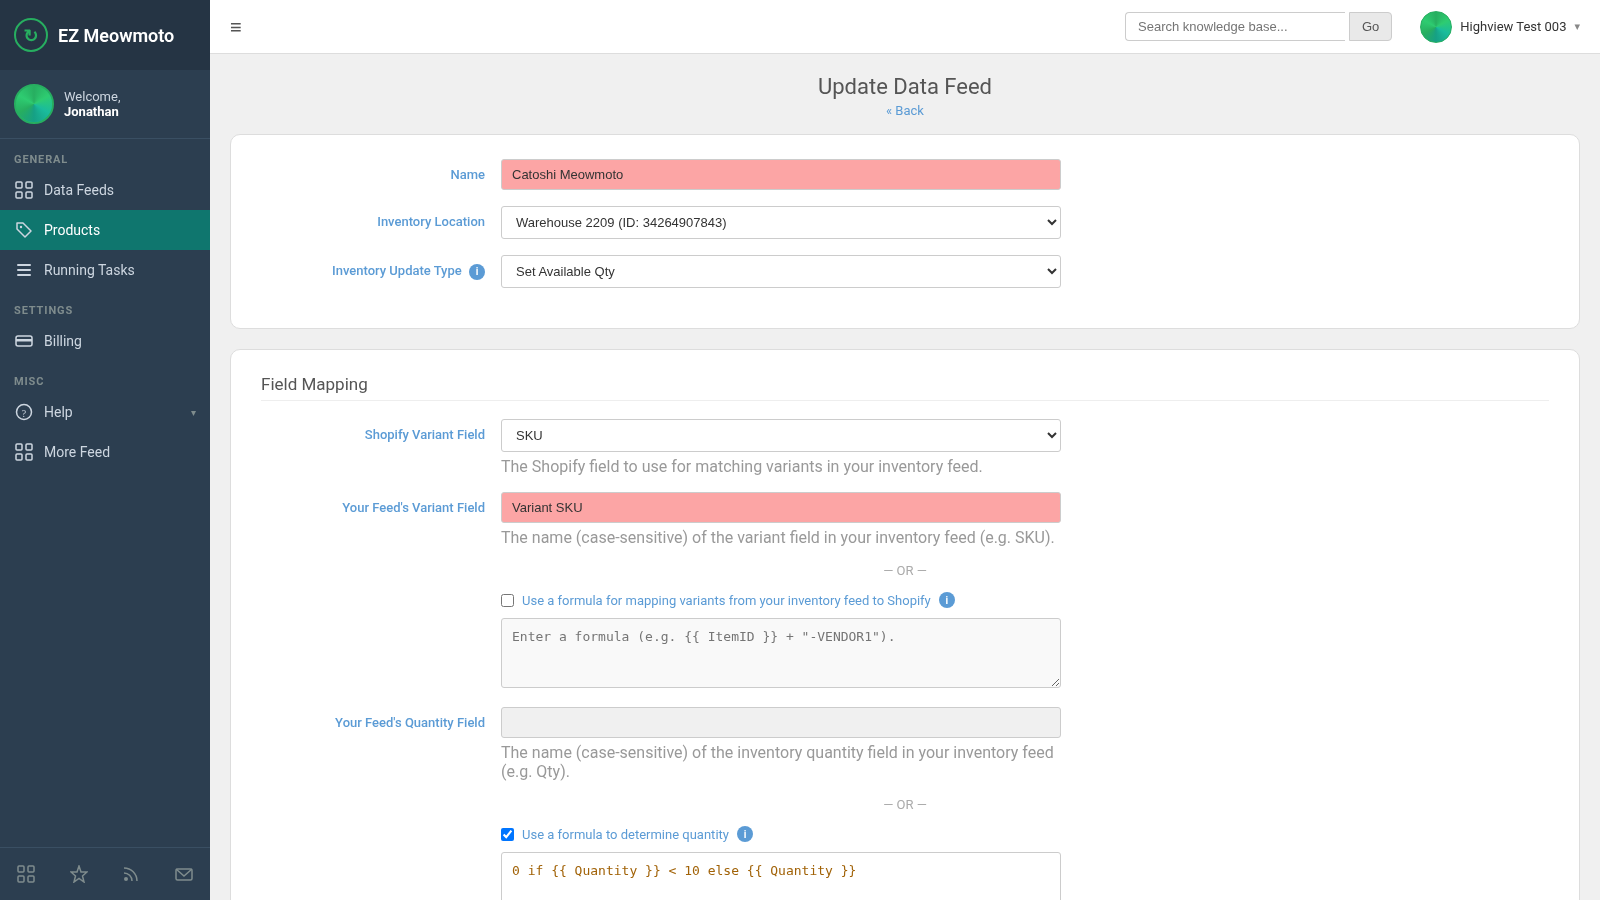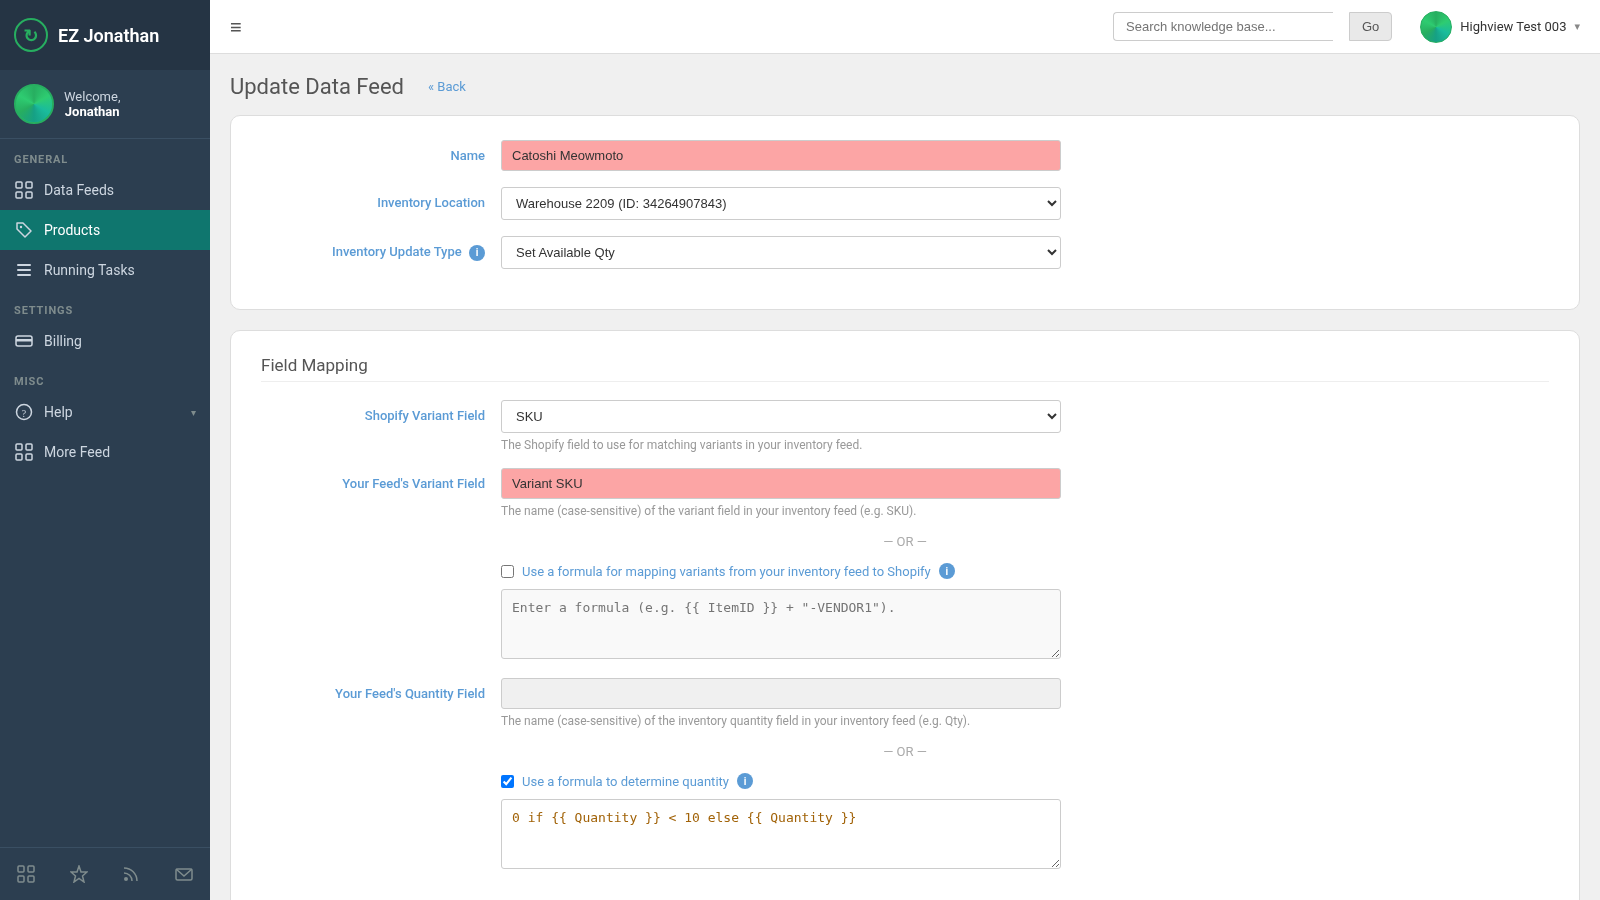--- a/index.html
+++ b/index.html
@@ -49,21 +49,21 @@
       font-size: 10px;
       color: #fff;
       font-weight: bold;
       border: 2px solid #27ae60;
     }
     .user-avatar-inner {
       width: 100%; height: 100%;
       border-radius: 50%;
       background: conic-gradient(#27ae60 0deg, #2ecc71 60deg, #1abc9c 120deg, #16a085 180deg, #27ae60 240deg, #2ecc71 300deg, #27ae60 360deg);
     }
-    .user-text { font-size: 13px; color: #cdd6e0; text-align: center; }
+    .user-text { font-size: 13px; color: #cdd6e0; }
     .user-text strong { display: block; color: #fff; }
 
     .sidebar-section-label {
       font-size: 11px;
       font-weight: 700;
       color: #7f8c8d;
       letter-spacing: 0.08em;
       padding: 14px 14px 4px;
       text-transform: uppercase;
     }
@@ -125,21 +125,21 @@
     #hamburger {
       font-size: 20px;
       color: #555;
       cursor: pointer;
       margin-right: 8px;
     }
     #search-box {
       margin-left: auto;
       display: flex;
       align-items: center;
-      gap: 16px;
+      gap: 4px;
     }
     #search-input {
       border: 1px solid #ccc;
       border-right: none;
       border-radius: 4px 0 0 4px;
       padding: 6px 12px;
       font-size: 13px;
       width: 220px;
       outline: none;
       color: #555;
@@ -178,21 +178,22 @@
       padding: 20px;
     }
 
     .page-header {
       font-size: 22px;
       font-weight: 400;
       color: #555;
       margin-bottom: 16px;
       display: flex;
       align-items: center;
-      gap: 24px;
+      gap: 4px;
+      flex-direction: column;
     }
     .back-link {
       font-size: 13px;
       color: #5b9bd5;
       cursor: pointer;
       text-decoration: none;
     }
 
     .form-card {
       background: #fff;
@@ -236,21 +237,21 @@
       border: 1px solid #ccc;
       border-radius: 3px;
       padding: 7px 10px;
       font-size: 13px;
       color: #333;
       outline: none;
       background: #fff;
       appearance: auto;
     }
     .form-hint {
-      font-size: 12px;
+      font-size: 16px;
       color: #999;
       margin-top: 5px;
     }
 
     .section-title {
       font-size: 17px;
       font-weight: 400;
       color: #555;
       margin-bottom: 18px;
       padding-bottom: 6px;
@@ -318,21 +319,21 @@
 
     
     svg { display: block; }
   </style>
 </head>
 <body>
 
 <nav id="sidebar">
   <div id="sidebar-logo">
     <div class="logo-icon">↻</div>
-    <span>EZ Jonathan</span>
+    <span>EZ Meowmoto</span>
   </div>
 
   <div id="sidebar-user">
     <div class="user-avatar">
       <div class="user-avatar-inner"></div>
     </div>
     <div class="user-text">
       <span>Welcome,</span>
       <strong>Jonathan</strong>
     </div>

